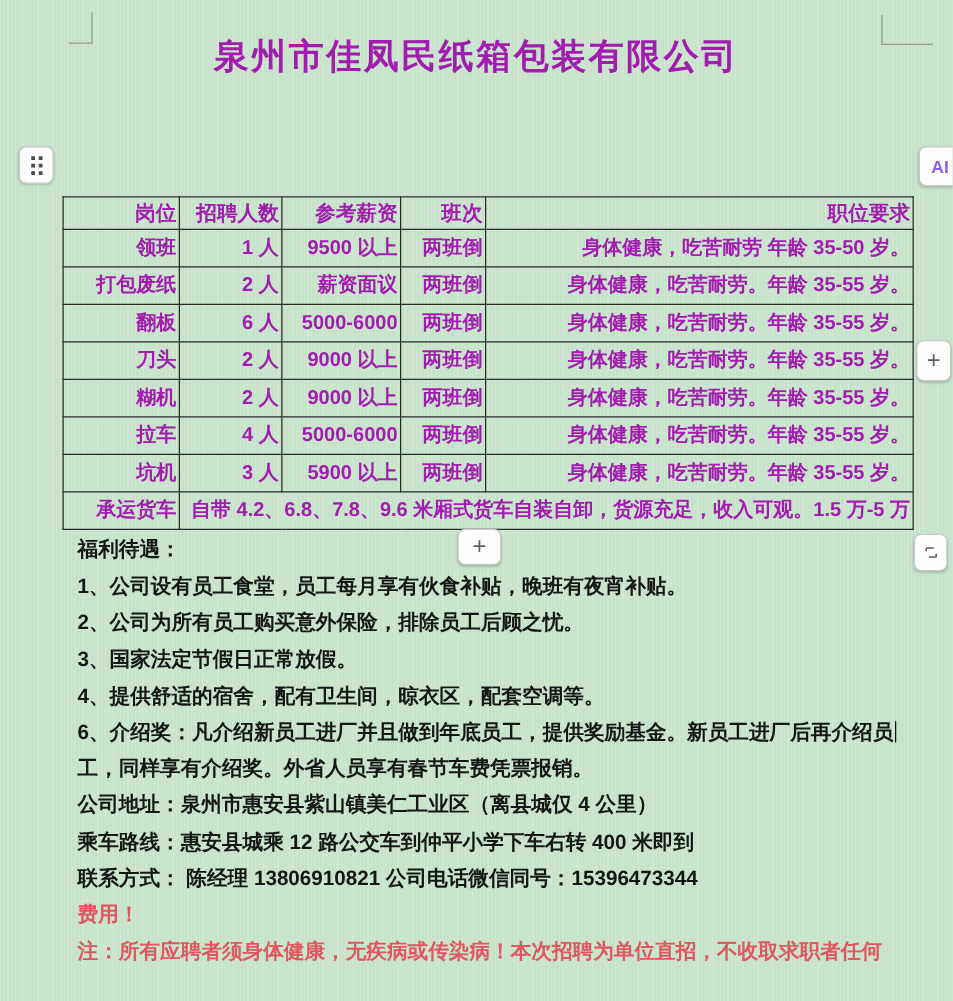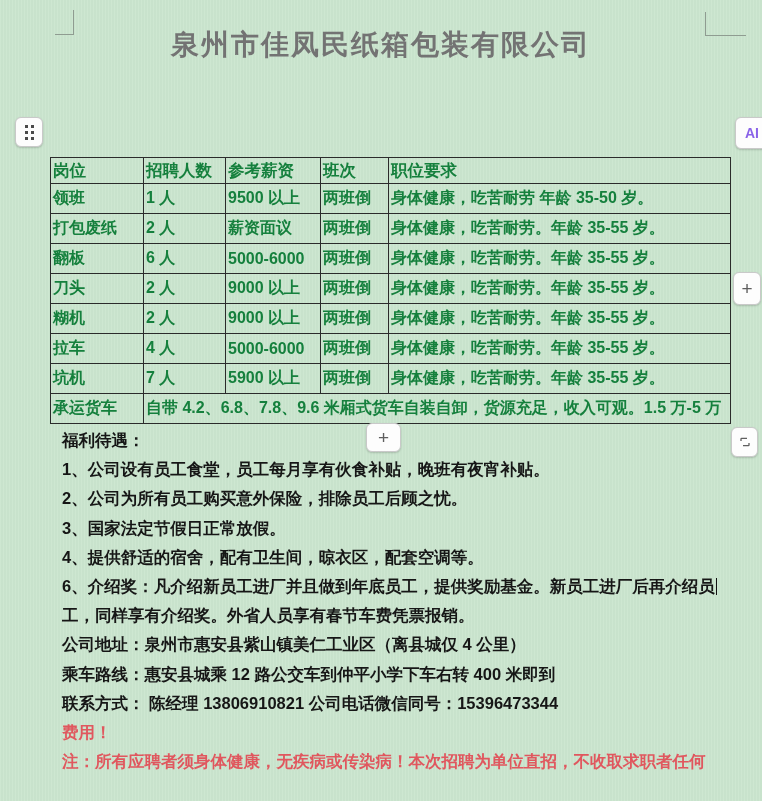--- a/index.html
+++ b/index.html
@@ -11,31 +11,31 @@
     color:#1b1b1b;
   }
   .page{position:absolute;inset:0;}
   
   .mark-tl{position:absolute;left:55px;top:10px;width:18px;height:24px;
     border-right:1px solid #8f9c91;border-bottom:1px solid #8f9c91;}
   .mark-tr{position:absolute;left:705px;top:12px;width:40px;height:23px;
     border-left:1px solid #8f9c91;border-bottom:1px solid #8f9c91;}
   
   .doc-title{position:absolute;top:26px;left:0;width:762px;text-align:center;
-    font-size:28px;font-weight:bold;letter-spacing:2px;color:#737373;}
+    font-size:28px;font-weight:bold;letter-spacing:2px;color:#a21caf;}
   
   .intro{position:absolute;top:70px;left:46px;width:678px;
     font-size:17.5px;line-height:26.5px;font-weight:600;text-align:justify;
     text-indent:1.7em;color:#161616;}
   
   table.jobs{position:absolute;left:50px;top:157px;width:680px;
     border-collapse:collapse;table-layout:fixed;}
   table.jobs td,table.jobs th{
-    border:1.6px solid #2b2b2b;font-weight:bold;font-size:16px;color:#15803d;
-    text-align:left;padding:0 2px;overflow:hidden;white-space:nowrap;}
+    border:1.6px solid #2b2b2b;font-weight:bold;font-size:16px;color:#a21caf;
+    text-align:right;padding:0 2px;overflow:hidden;white-space:nowrap;}
   table.jobs th{height:25px;font-size:16.5px;}
   table.jobs td{height:29px;}
   td.req-left{text-align:left;padding-left:5px;font-size:15.5px;}
   td.req-center{font-size:15.5px;margin-top:34px;}
   td.detail{text-align:left;padding-left:8px;font-size:15.5px;}
   .c0{width:93px}.c1{width:82px}.c2{width:95px}.c3{width:68px}.c4{width:342px}
   
   .text-col{position:absolute;left:62px;top:426px;width:668px;
     font-size:16.5px;font-weight:600;line-height:29.2px;color:#161616;}
   .text-col .line{white-space:nowrap;overflow:visible;}
@@ -120,21 +120,21 @@
     </tr>
     <tr>
       <td>拉车</td>
       <td>4 人</td>
       <td>5000-6000</td>
       <td>两班倒</td>
       <td class="req-left">身体健康，吃苦耐劳。年龄 35-55 岁。</td>
     </tr>
     <tr>
       <td>坑机</td>
-      <td>7 人</td>
+      <td>3 人</td>
       <td>5900 以上</td>
       <td>两班倒</td>
       <td class="req-left">身体健康，吃苦耐劳。年龄 35-55 岁。</td>
     </tr>
     <tr>
       <td>承运货车</td>
       <td class="detail" colspan="4">自带 4.2、6.8、7.8、9.6 米厢式货车自装自卸，货源充足，收入可观。1.5 万-5 万</td>
     </tr>
   </tbody>
     </table>

